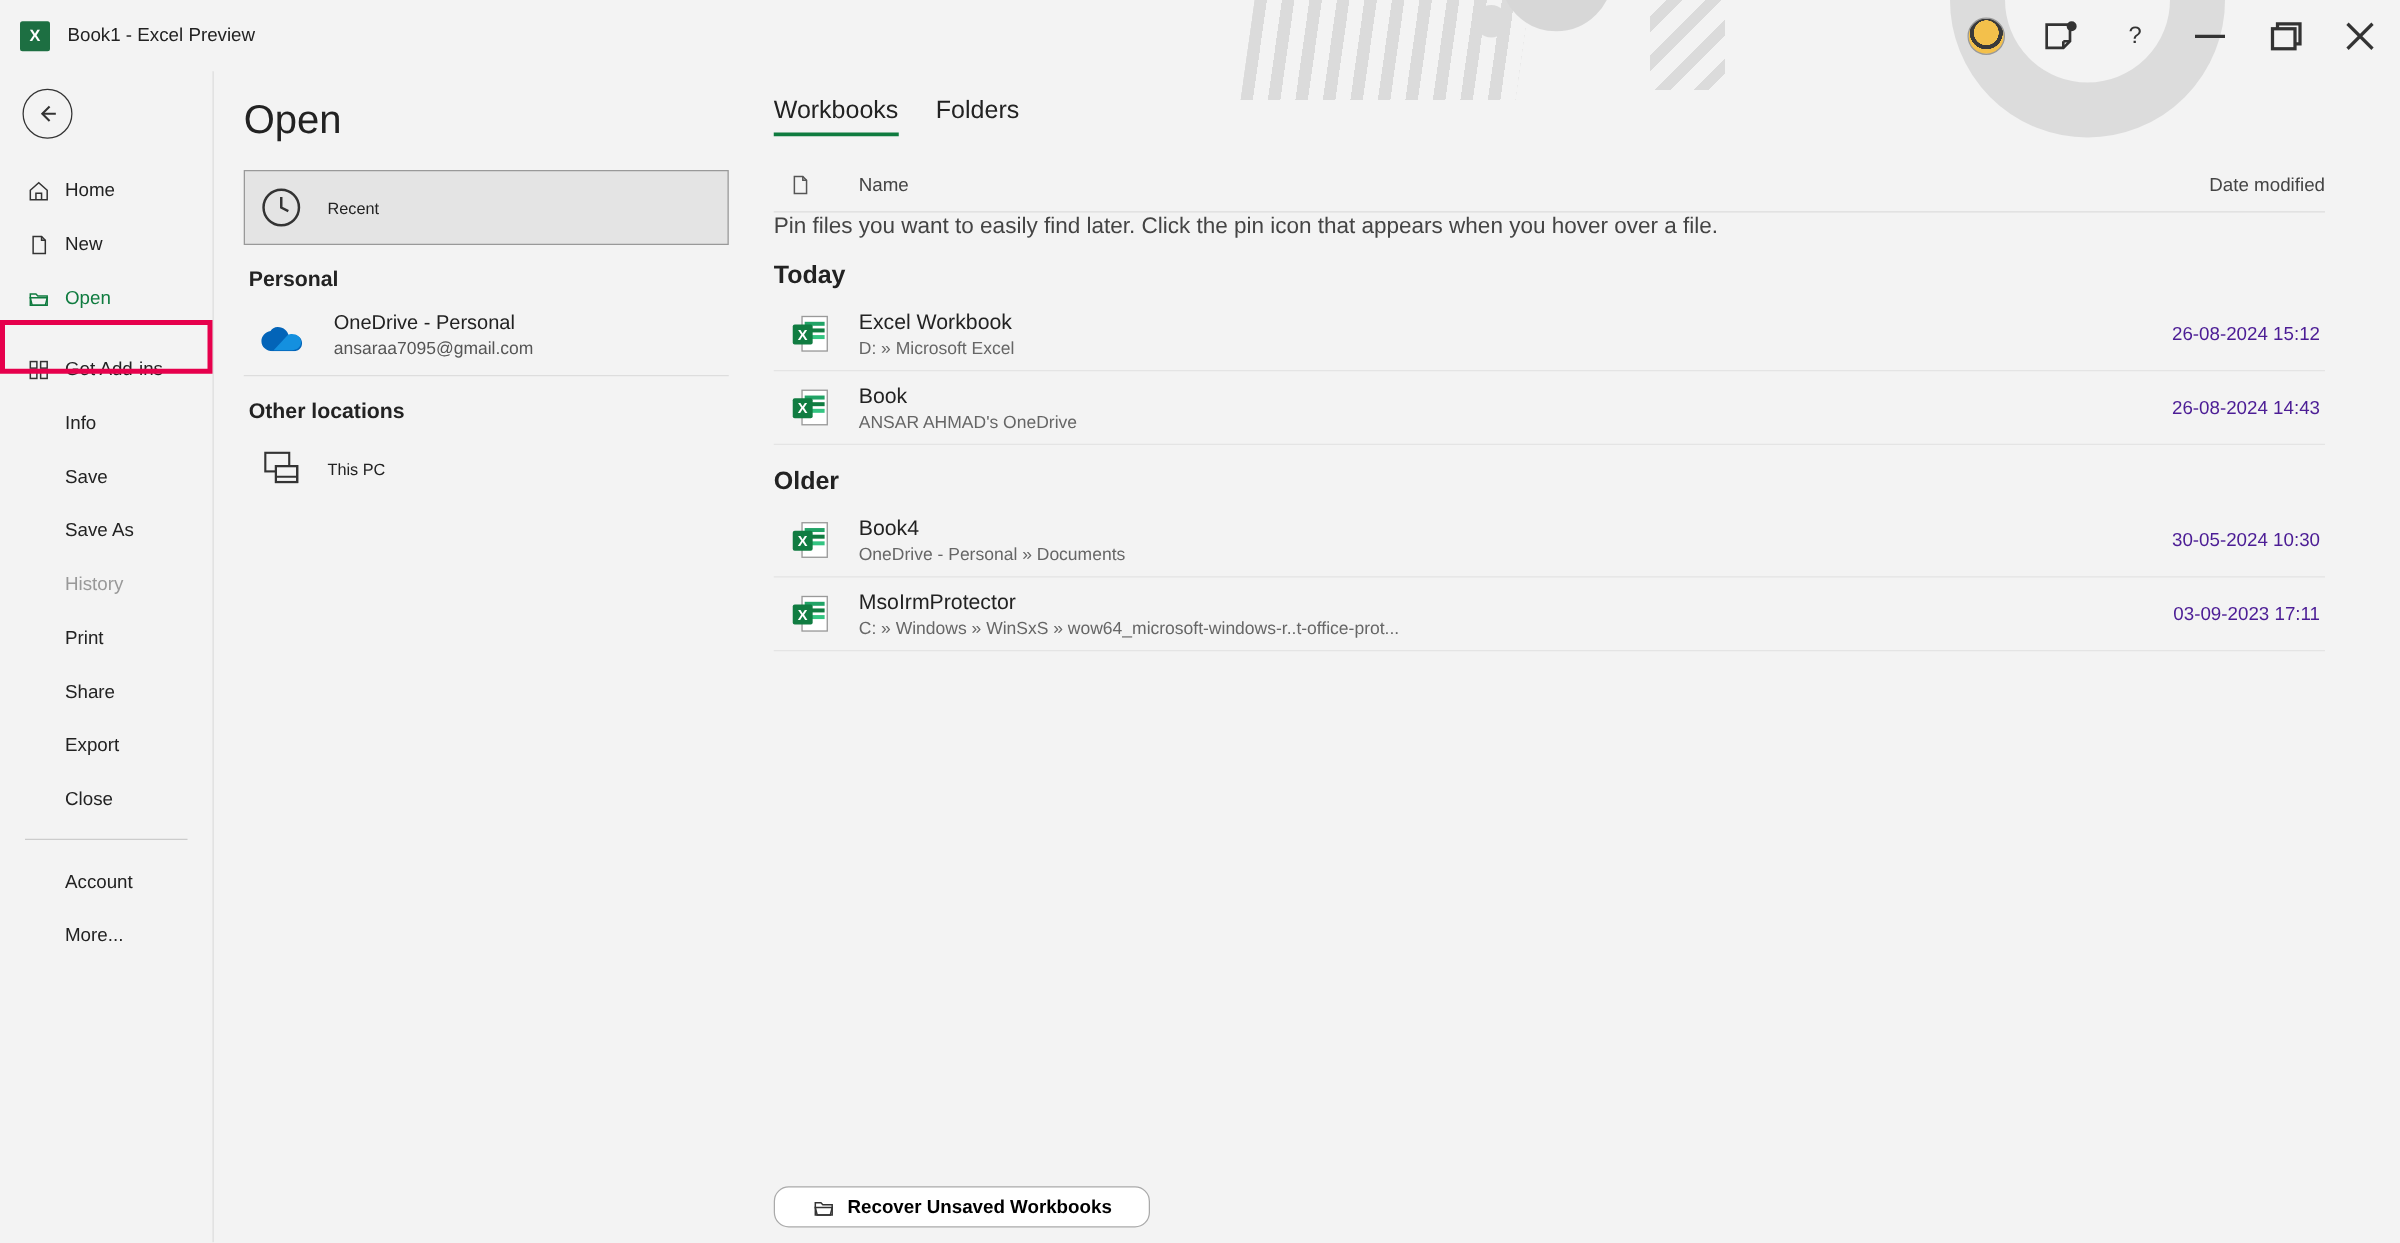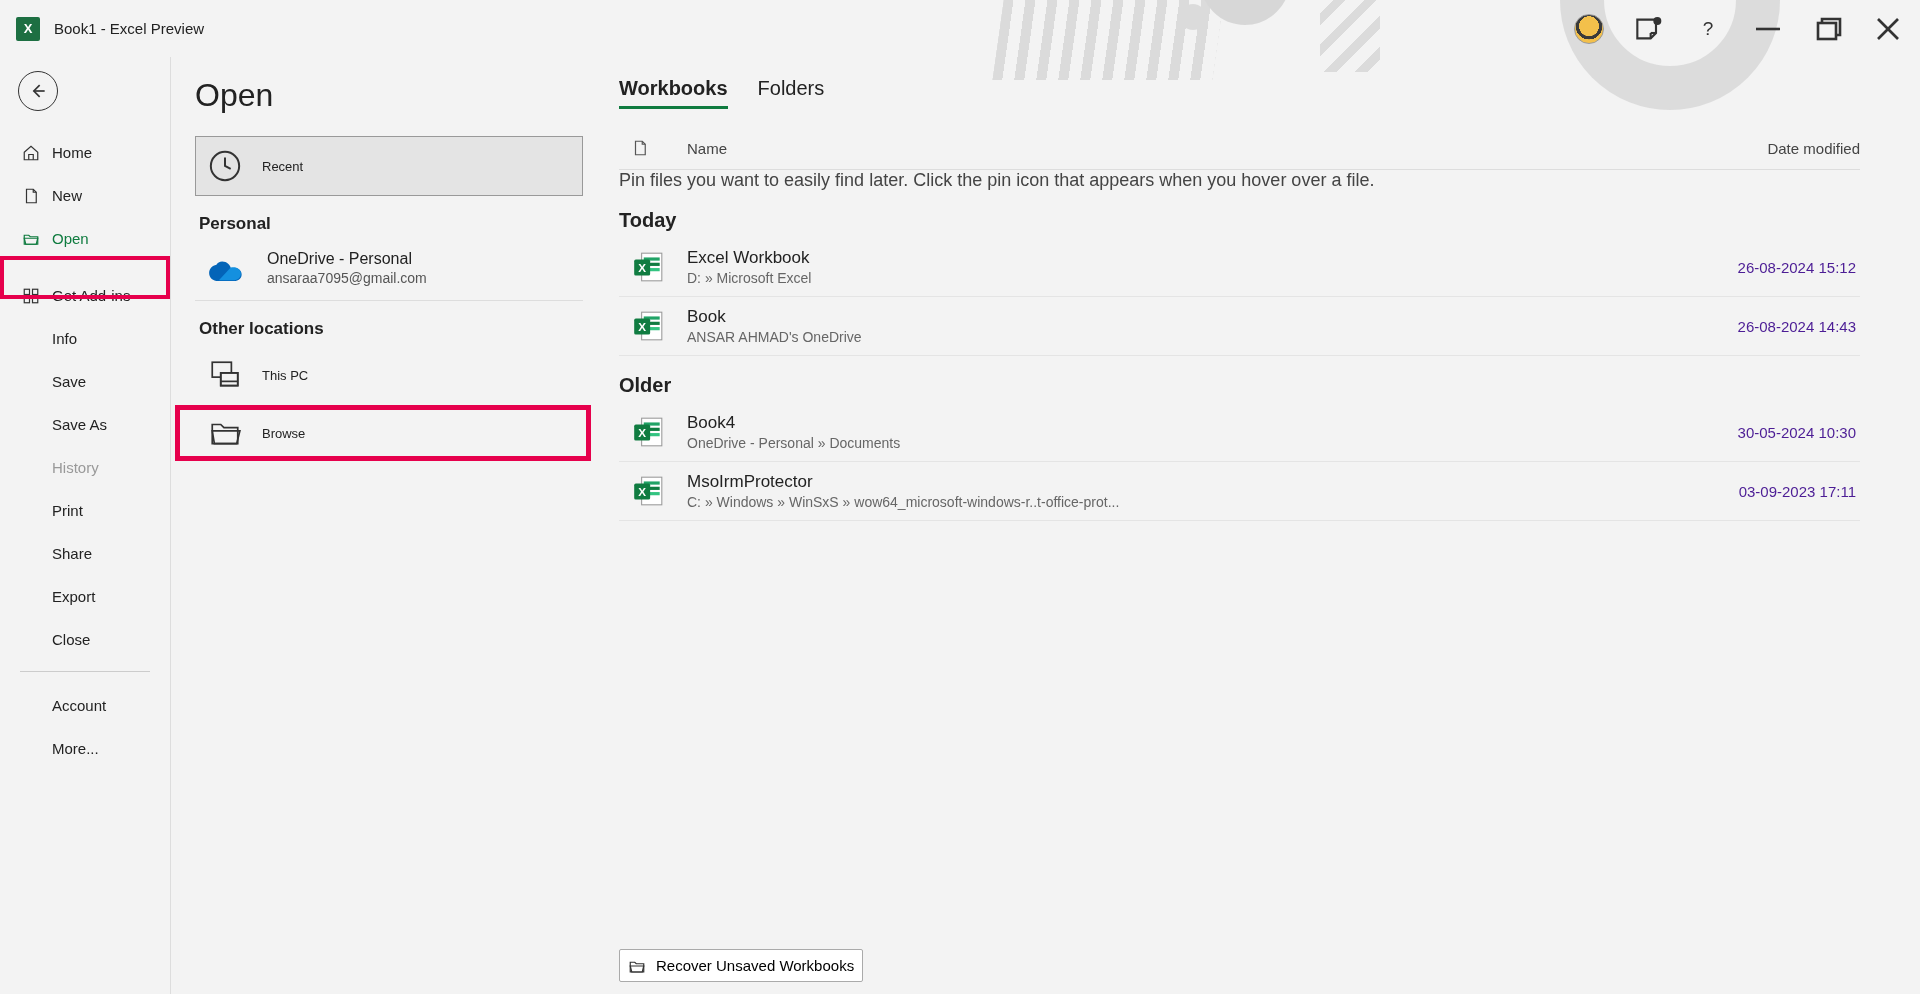--- a/index.html
+++ b/index.html
@@ -46,33 +46,33 @@
 .onedrive-row { display: flex; align-items: center; gap: 20px; padding: 10px 12px; cursor: pointer; }
 .onedrive-row .lbl { font-size: 16px; }
 .onedrive-row .sub { font-size: 14px; color: #555; margin-top: 2px; }
 .hr { border-top: 1px solid #ddd; margin: 4px 0; }
 .highlight-browse { border: 5px solid #e6004c; position: relative; margin-left: -20px; margin-right: -8px; padding-left: 15px; }
 
 
 .files { flex: 1; padding: 20px 60px 0 24px; position: relative; }
 .tabs { display: flex; gap: 30px; font-size: 20px; margin-bottom: 22px; }
 .tab { padding-bottom: 6px; cursor: pointer; }
-.tab.active { font-weight: 700; border-bottom: 3px solid #0f7b3f; }
+.tab.active { font-weight: 400; border-bottom: 3px solid #0f7b3f; }
 .col-hdr { display: flex; align-items: center; padding: 6px 0 10px 12px; border-bottom: 1px solid #ddd; color: #444; font-size: 15px; }
 .col-hdr .name { margin-left: 38px; }
 .col-hdr .date { margin-left: auto; }
 .group-title { font-size: 20px; font-weight: 600; margin: 18px 0 6px 0; }
 .hint { font-size: 18px; color: #444; margin-bottom: 4px; }
 .file-row { display: flex; align-items: center; padding: 10px 4px; border-bottom: 1px solid #e4e4e4; cursor: pointer; }
 .file-row:last-child { border-bottom: none; }
 .file-ic { width: 34px; height: 34px; margin: 0 22px 0 8px; flex-shrink: 0; }
 .file-name { font-size: 17px; }
 .file-path { font-size: 14px; color: #666; margin-top: 2px; }
 .file-date { margin-left: auto; font-size: 15px; color: #4c1d95; }
-.recover-btn { position: absolute; bottom: 12px; left: 24px; border: 1px solid #aaa; background: #fff; padding: 7px 8px; font-size: 15px; display: flex; align-items: center; gap: 10px; cursor: pointer; border-radius: 2px; }
+.recover-btn { position: absolute; bottom: 12px; left: 24px; border: 1px solid #aaa; background: #fff; padding: 7px 30px; font-size: 15px; display: flex; align-items: center; gap: 10px; cursor: pointer; border-radius: 12px; font-weight: bold; }
 
 
 .cloud-ic { width: 40px; height: 26px; }
 </style>
 </head>
 <body>
 
 <div class="bg-deco">
   <div class="stripes"></div>
     <div class="circ1"></div>
@@ -223,29 +223,20 @@
     <div class="section-hdr">Other locations</div>
     <div class="loc-item">
       <svg viewBox="0 0 32 32" fill="none" stroke="#333" stroke-width="1.6">
           <rect x="4" y="4" width="18" height="14"></rect>
           <rect x="12" y="14" width="16" height="12" fill="#f3f3f3"></rect>
           <rect x="12" y="14" width="16" height="12"></rect>
           <line x1="12" y1="22" x2="28" y2="22"></line>
         </svg>
       <span>This PC</span>
     </div>
-    <div class="highlight-browse">
-      <div class="loc-item" style="height:46px">
-        <svg viewBox="0 0 32 32" fill="none" stroke="#333" stroke-width="1.6">
-            <path d="M4 8h8l3 3h13v15H4z"></path>
-            <path d="M4 14h26l-3 12H6z"></path>
-          </svg>
-        <span>Browse</span>
-      </div>
-    </div>
   </div>
 
   <div class="files">
     <div class="tabs">
       <div class="tab active">Workbooks</div>
       <div class="tab">Folders</div>
     </div>
     <div class="col-hdr">
       <svg width="18" height="22" viewBox="0 0 24 24" fill="none" stroke="#555" stroke-width="1.6">
           <path d="M6 3h9l4 4v14H6z"></path>

